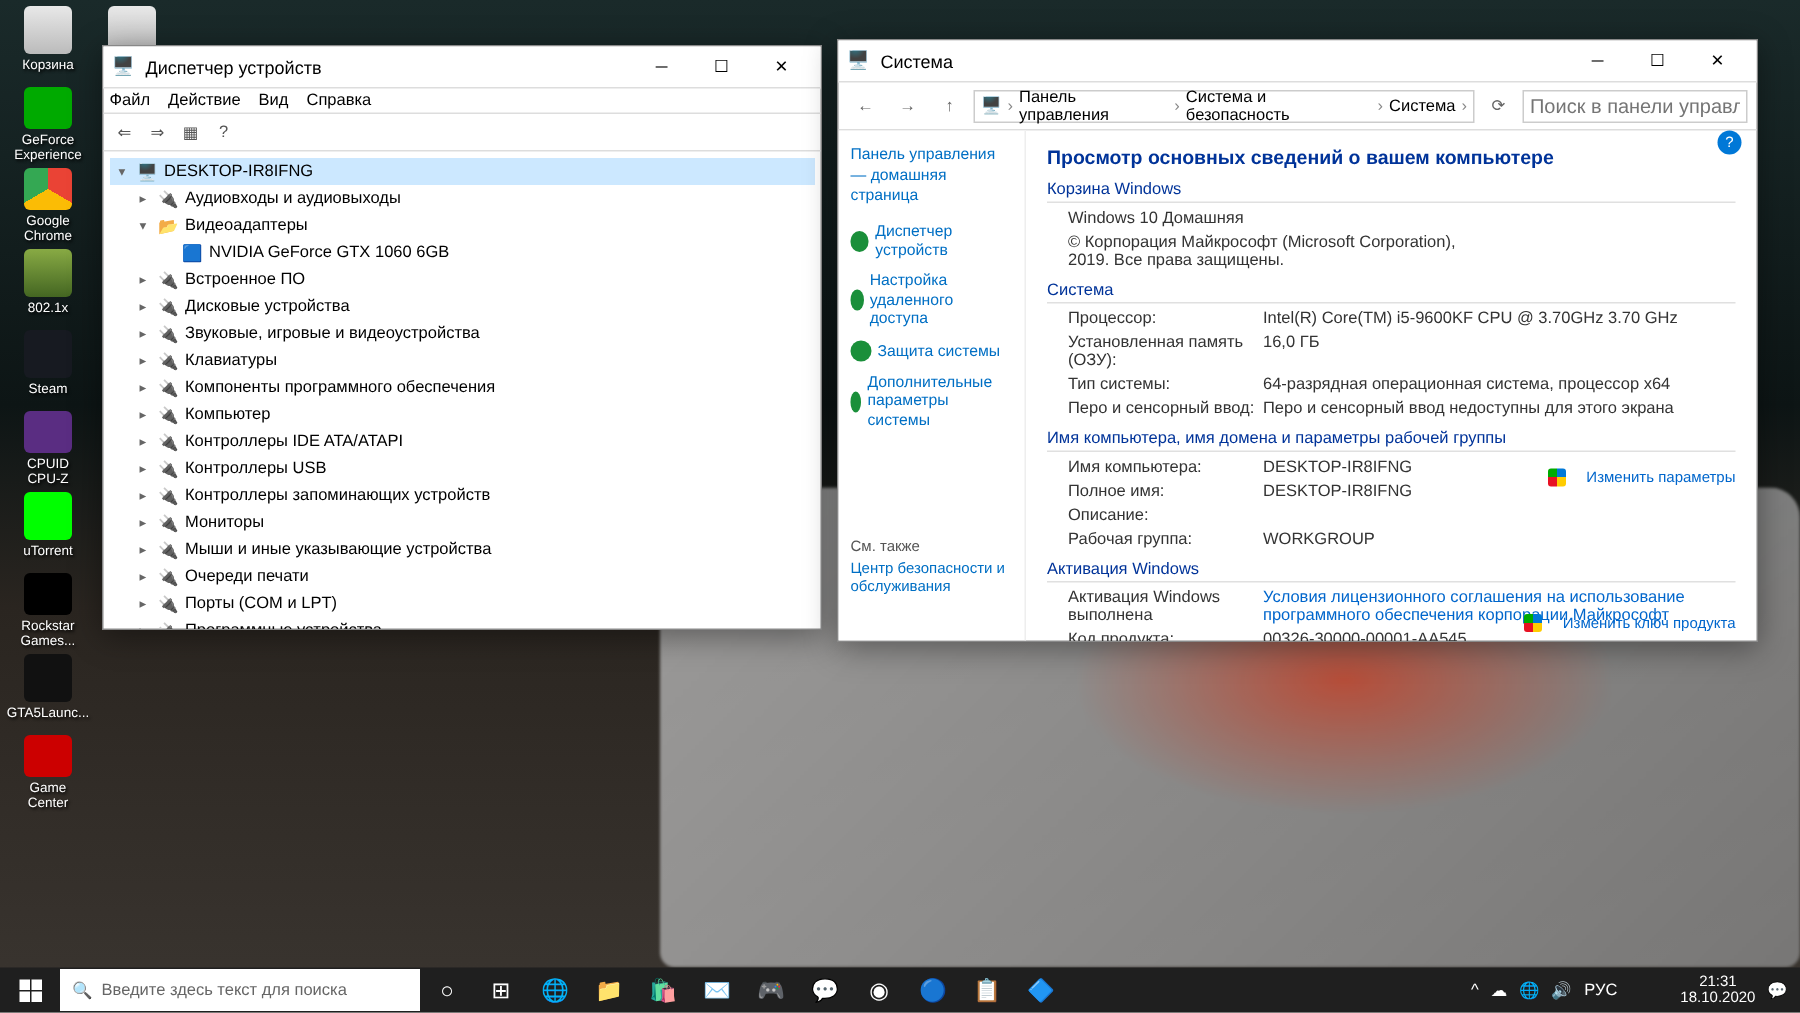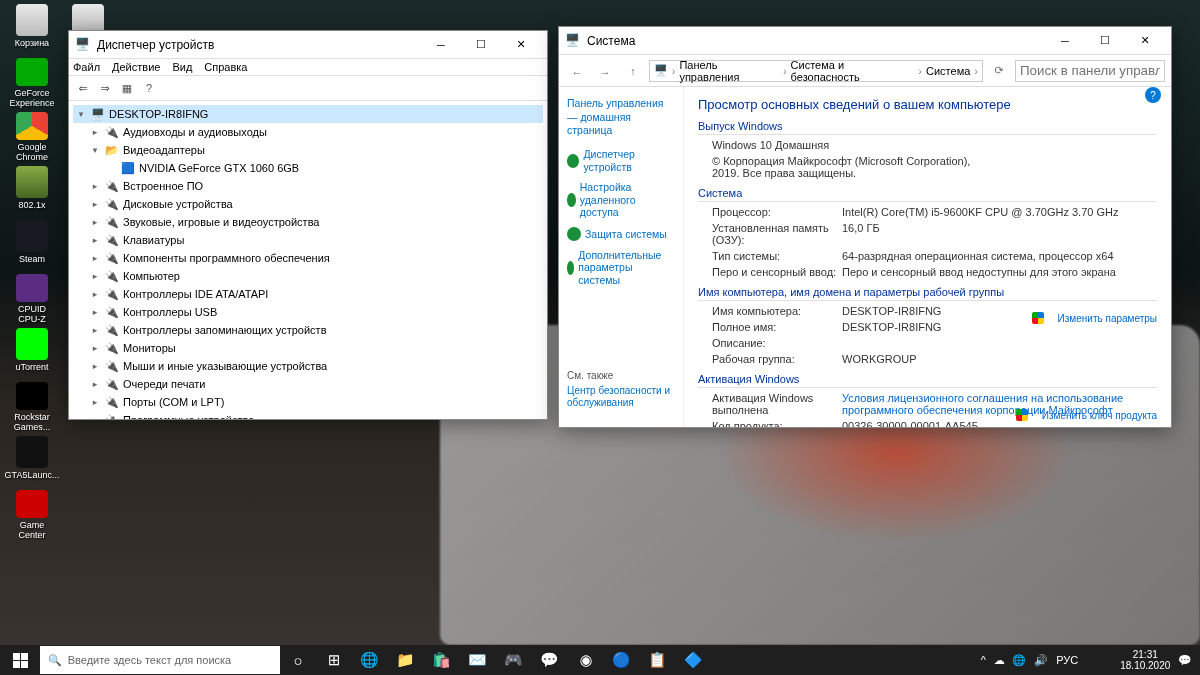--- a/index.html
+++ b/index.html
@@ -51,23 +51,23 @@
 .navbtn { width:24px; height:24px; display:flex; align-items:center; justify-content:center; color:#666; cursor:pointer; }
 .addrbox { flex:1; height:22px; border:1px solid #ccc; display:flex; align-items:center; padding:0 4px; gap:4px; }
 .crumb { color:#000; }
 .crumbsep { color:#888; }
 .searchbox { width:150px; height:22px; border:1px solid #ccc; padding:0 4px; color:#888; }
 .syscontent { flex:1; display:flex; overflow:hidden; }
 .syssidebar { width:125px; background:#fff; padding:10px 8px; font-size:10.5px; border-right:1px solid #eee; }
 .syssidebar .head { color:#006fc4; margin-bottom:10px; line-height:1.3; }
 .syssidebar .link { color:#006fc4; display:flex; align-items:center; gap:4px; margin-bottom:8px; cursor:pointer; line-height:1.2; }
 .syssidebar .link .sic { width:14px; height:14px; border-radius:50%; background:#1a8f3a; display:inline-block; }
-.syssidebar .seealso { position:absolute; bottom:10px; font-size:10px; }
+.syssidebar .seealso { position:absolute; bottom:21px; font-size:10px; }
 .sysmain { flex:1; padding:10px 14px; font-size:11px; overflow:auto; position:relative; }
-.sysmain h1 { font-size:13px; font-weight:400; color:#003399; margin-bottom:8px; }
+.sysmain h1 { font-size:13px; font-weight:700; color:#003399; margin-bottom:8px; }
 .section-head { color:#003399; font-size:11px; margin:8px 0 4px; border-bottom:1px solid #e0e0e0; padding-bottom:2px; }
 .kv { display:flex; margin:4px 0 2px 14px; }
 .kv .k { width:130px; color:#333; }
 .kv .v { flex:1; color:#333; }
 .win10logo { position:absolute; right:14px; top:30px; font-size:22px; color:#0078d7; display:flex; align-items:center; gap:6px; }
 .win10sq { width:38px; height:38px; display:grid; grid-template:1fr 1fr/1fr 1fr; gap:2px; }
 .win10sq div { background:#0078d7; }
 .linkright { position:absolute; right:14px; color:#0066cc; font-size:10px; display:flex; align-items:center; gap:14px; cursor:pointer; }
 .shield { width:12px; height:12px; background:conic-gradient(#0078d7 0 90deg,#fc0 90deg 180deg,#e81123 180deg 270deg,#0a0 270deg); border-radius:2px; }
 .helpbtn { position:absolute; right:10px; top:60px; width:16px; height:16px; background:#0078d7; color:#fff; border-radius:50%; display:flex; align-items:center; justify-content:center; font-size:10px; cursor:pointer; }
@@ -315,21 +315,21 @@
             </div>
           </div>
         <div class="seealso">
           <div style="color:#555;margin-bottom:4px">См. также</div>
           <div class="link" style="color:#006fc4">Центр безопасности и обслуживания</div>
         </div>
       </div>
       <div class="sysmain">
         <h1>Просмотр основных сведений о вашем компьютере</h1>
 
-        <div class="section-head">Выпуск Windows</div>
+        <div class="section-head">Корзина Windows</div>
         <div class="kv">
             <span class="v">Windows 10 Домашняя</span>
           </div>
         <div class="kv">
             <span class="v" style="max-width:260px">© Корпорация Майкрософт (Microsoft Corporation), 2019. Все права защищены.</span>
           </div>
 
         <div class="section-head">Система</div>
         <div id="sysrows">
             <div class="kv">

